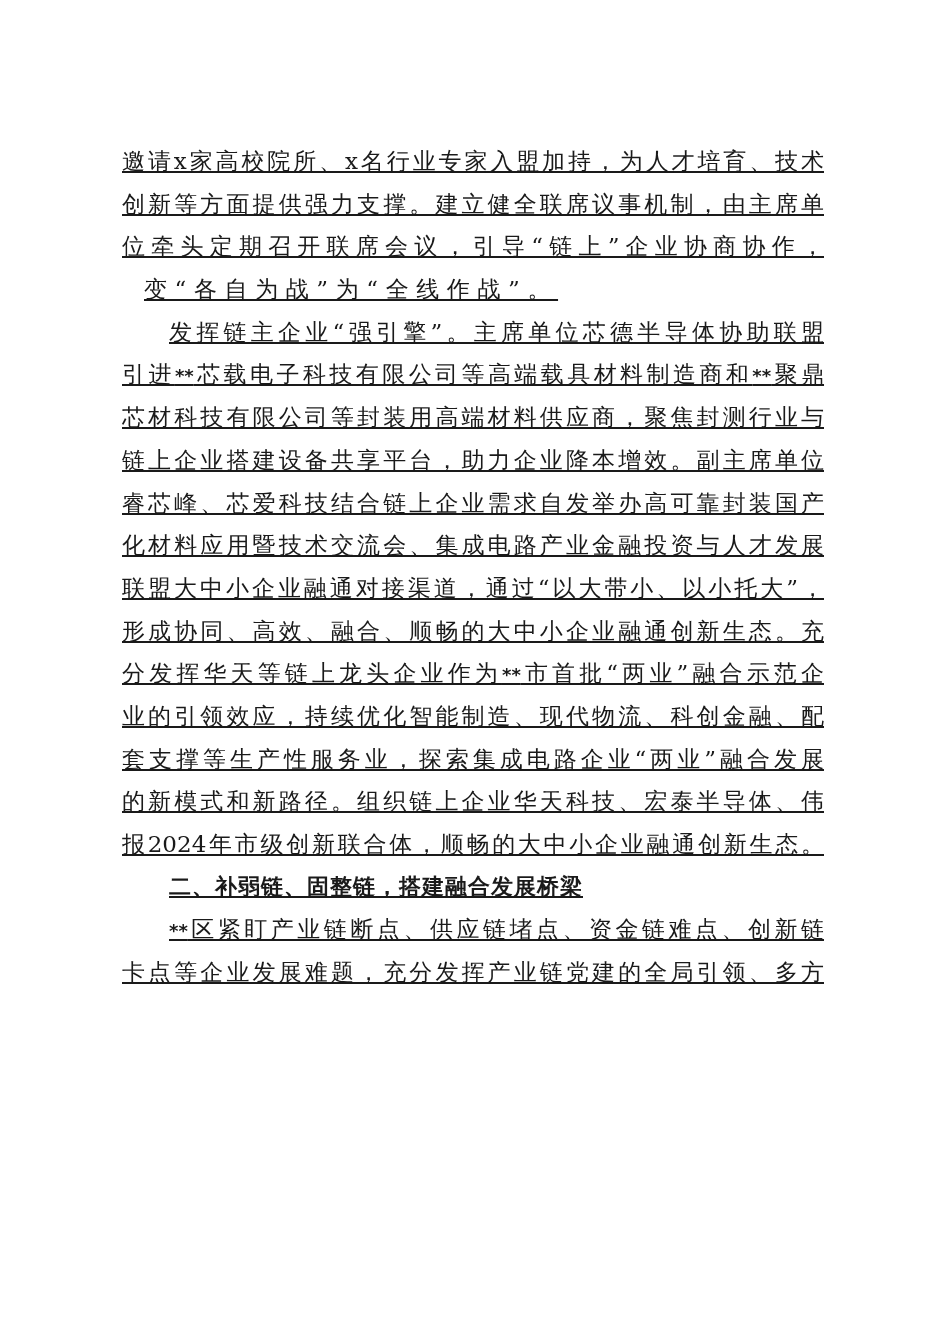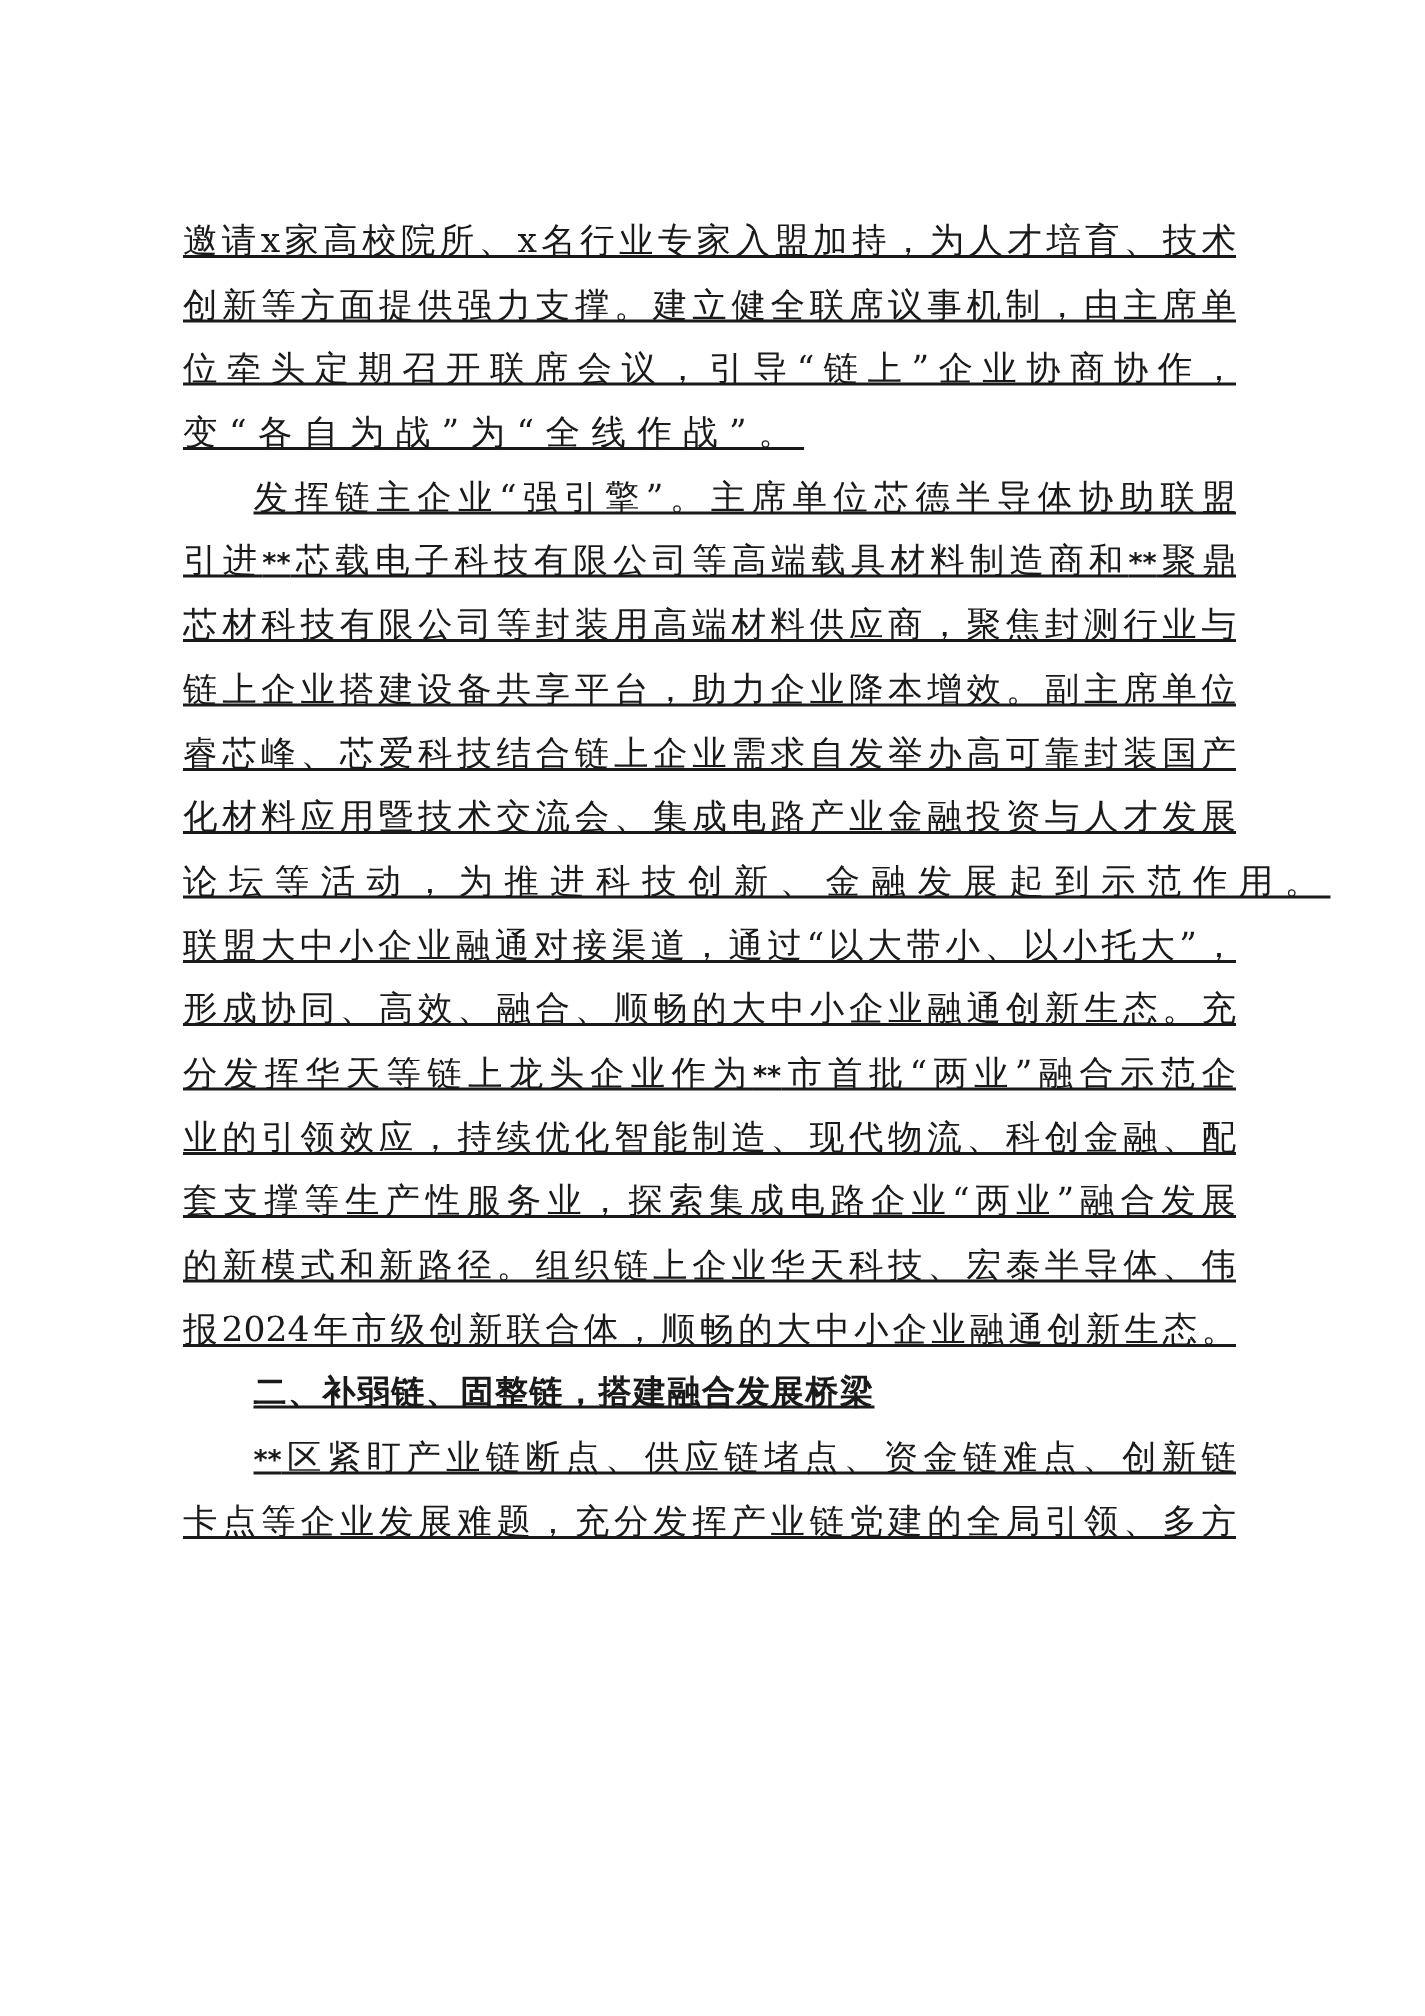--- a/index.html
+++ b/index.html
@@ -27,20 +27,21 @@
     font-size: 23px;
     white-space: nowrap;
     text-align: justify;
     text-align-last: justify;
     letter-spacing: 0;
     text-decoration: underline;
   }
   .line.last {
     text-align-last: left;
     letter-spacing: 7.6px;
+    margin-left: 22px;
   }
   .indent {
     padding-left: 47px;
   }
   .heading {
     font-family: "DejaVu Sans", "Liberation Sans", sans-serif;
     font-weight: bold;
     font-size: 22px;
     text-align-last: left;
     letter-spacing: 1px;
@@ -63,21 +64,20 @@
     <div class="line last">变“各自为战”为“全线作战”。</div>
   </div>
 
   <div>
     <div class="line indent">发挥链主企业“强引擎”。主席单位芯德半导体协助联盟</div>
     <div class="line">引进<span class="stars">**</span>芯载电子科技有限公司等高端载具材料制造商和<span class="stars">**</span>聚鼎</div>
     <div class="line">芯材科技有限公司等封装用高端材料供应商，聚焦封测行业与</div>
     <div class="line">链上企业搭建设备共享平台，助力企业降本增效。副主席单位</div>
     <div class="line">睿芯峰、芯爱科技结合链上企业需求自发举办高可靠封装国产</div>
     <div class="line">化材料应用暨技术交流会、集成电路产业金融投资与人才发展</div>
-    <div class="line last">论坛等活动，为推进科技创新、金融发展起到示范作用。</div>
   </div>
 
   <div>
     <div class="line">联盟大中小企业融通对接渠道，通过“以大带小、以小托大”，</div>
     <div class="line">形成协同、高效、融合、顺畅的大中小企业融通创新生态。充</div>
     <div class="line">分发挥华天等链上龙头企业作为<span class="stars">**</span>市首批“两业”融合示范企</div>
     <div class="line">业的引领效应，持续优化智能制造、现代物流、科创金融、配</div>
     <div class="line">套支撑等生产性服务业，探索集成电路企业“两业”融合发展</div>
     <div class="line">的新模式和新路径。组织链上企业华天科技、宏泰半导体、伟</div>
     <div class="line">报2024年市级创新联合体，顺畅的大中小企业融通创新生态。</div>

